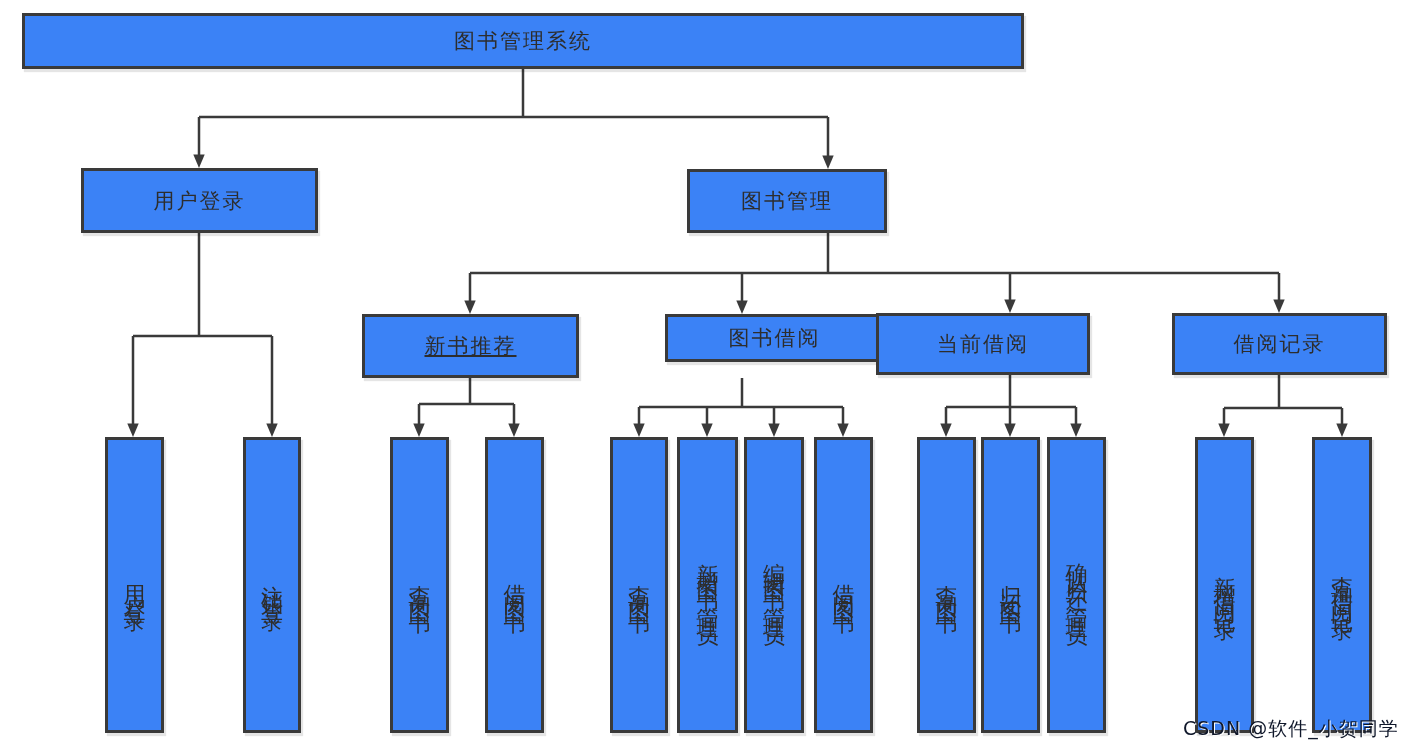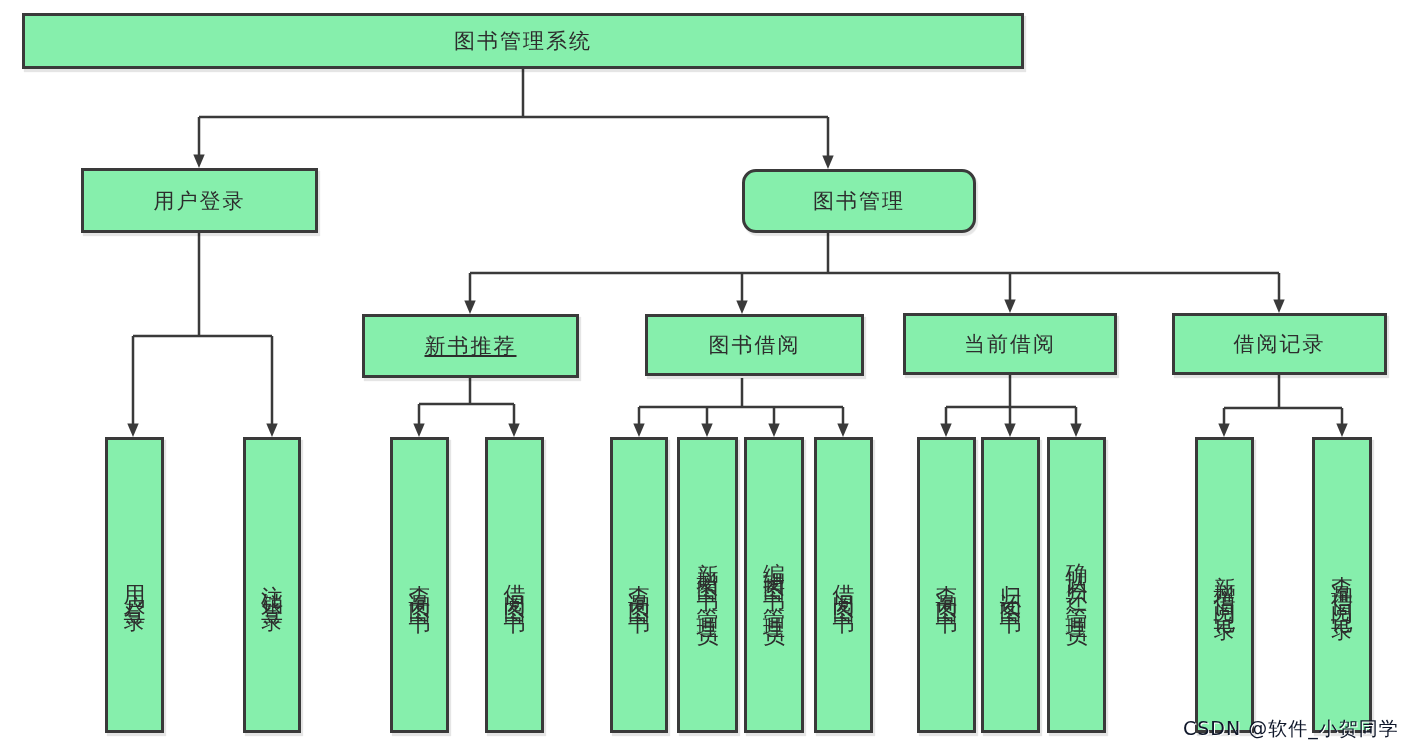--- a/index.html
+++ b/index.html
@@ -8,42 +8,42 @@
     width:1405px;height:747px;
     background:#ffffff;
     font-family:"DejaVu Sans","Liberation Sans",sans-serif;
     color:#2d2d2d;
     overflow:hidden;
   }
   .connectors{position:absolute;left:0;top:0;width:1405px;height:747px;z-index:1;}
   .node{
     position:absolute;
     box-sizing:border-box;
-    background:#86efac;
+    background:#3b82f6;
     border:3px solid #3a3a3a;
     display:flex;align-items:center;justify-content:center;
     z-index:2;
     box-shadow:2px 3px 1px rgba(0,0,0,0.10);
   }
   .h-label{font-size:21px;letter-spacing:2px;white-space:nowrap;}
   .leaf{
     writing-mode:vertical-rl;
     text-orientation:mixed;
     font-size:22px;
     letter-spacing:9px;
     line-height:1;
     white-space:nowrap;
   }
   
   .n-root   {left:22px;  top:13px;  width:1002px; height:56px;}
   .n-login  {left:81px;  top:168px; width:237px;  height:65px;}
-  .n-manage {left:742px; top:169px; width:234px;  height:64px;border-radius:14px;}
+  .n-manage {left:687px; top:169px; width:200px;  height:64px;}
   .n-rec    {left:362px; top:314px; width:217px;  height:64px;text-decoration:underline;}
-  .n-borrow {left:645px; top:314px; width:219px;  height:62px;justify-content:center;}
-  .n-current{left:903px; top:313px; width:214px;  height:62px;}
+  .n-borrow {left:665px; top:314px; width:219px;  height:48px;justify-content:center;}
+  .n-current{left:876px; top:313px; width:214px;  height:62px;}
   .n-record {left:1172px;top:313px; width:215px;  height:62px;}
   .n-lf1 {left:105px; top:437px;width:59px;height:296px;}
   .n-lf2 {left:243px; top:437px;width:58px;height:296px;}
   .n-lf3 {left:390px; top:437px;width:59px;height:296px;}
   .n-lf4 {left:485px; top:437px;width:59px;height:296px;}
   .n-lf5 {left:610px; top:437px;width:58px;height:296px;}
   .n-lf6 {left:677px; top:437px;width:61px;height:296px;}
   .n-lf7 {left:744px; top:437px;width:60px;height:296px;}
   .n-lf8 {left:814px; top:437px;width:59px;height:296px;}
   .n-lf9 {left:917px; top:437px;width:59px;height:296px;}

